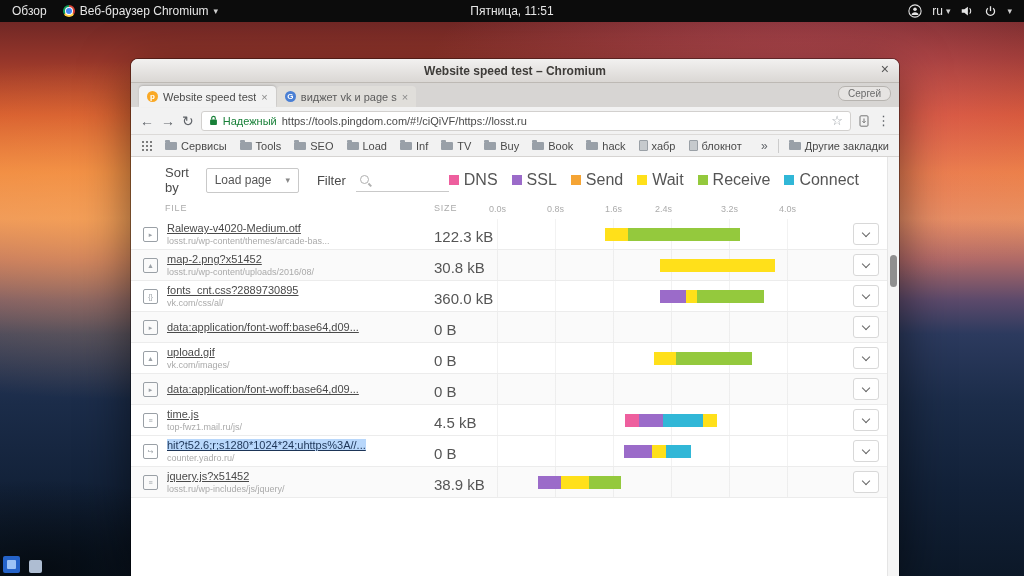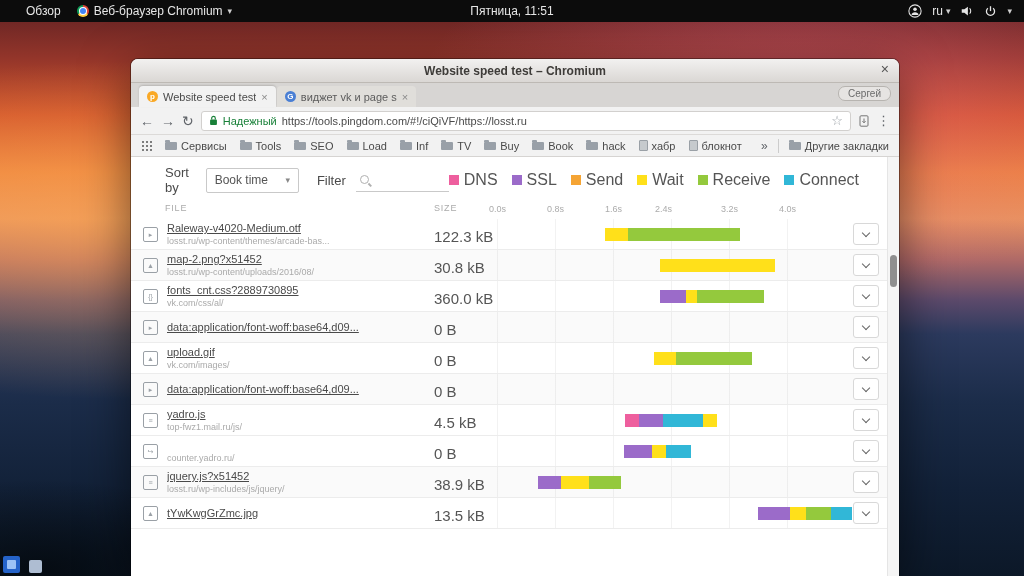--- a/index.html
+++ b/index.html
@@ -10,21 +10,21 @@
     background:
       radial-gradient(ellipse 300px 130px at 4% 99%, rgba(4,9,14,.85), transparent 70%),
       radial-gradient(ellipse 620px 300px at 78% 18%, rgba(233,105,140,.45), transparent 62%),
       radial-gradient(ellipse 700px 260px at 12% 40%, rgba(255,170,80,.55), transparent 65%),
       linear-gradient(180deg,#5b1f22 0%,#93352a 10%,#d3562c 20%,#ec8440 30%,#e8935f 38%,#b06a67 45%,#5d4a6b 52%,#2c3a5e 58%,#1b2c49 70%,#122138 85%,#0c1828 100%);
   }
 
   
   .topbar { position:absolute; top:0; left:0; right:0; height:22px; background:#0c0c0c;
     color:#e6e6e6; display:flex; align-items:center; font-size:12px; z-index:60; }
-  .tb-left { display:flex; align-items:center; gap:16px; padding-left:26px; }
+  .tb-left { display:flex; align-items:center; gap:16px; padding-left:12px; }
   .appmenu { display:flex; align-items:center; gap:5px; }
   .chromium-icon { width:12px; height:12px; border-radius:50%; position:relative;
     background:conic-gradient(#db4437 0 120deg,#ffcd40 0 240deg,#0f9d58 0 360deg); }
   .chromium-icon::after { content:""; position:absolute; inset:3px; border-radius:50%;
     background:#4285f4; box-shadow:0 0 0 1px #fff; }
   .caret { font-size:9px; color:#cfcfcf; }
   .clock { position:absolute; left:50%; transform:translateX(-50%); }
   .status { margin-left:auto; display:flex; align-items:center; gap:10px; padding-right:12px; }
   .status svg { display:block; }
   .lang { display:flex; align-items:center; gap:3px; }
@@ -273,21 +273,21 @@
         <span>Другие закладки</span>
       </span>
     </span>
   </div>
 
   <div class="content">
 
     <div class="controls">
       <span>Sort by</span>
       <div class="select">
-        <span>Book time</span>
+        <span>Load page</span>
         <span class="caret2">▾</span>
       </div>
       <span class="filter-label">Filter</span>
       <div class="search">
         <span class="mag"></span>
       </div>
       <div class="legend" id="legend">
           <span class="lg">
             <span class="sq" style="background: rgb(238, 95, 158);"></span>
             <span>DNS</span>
@@ -387,35 +387,36 @@
           <span class="ficon">▸</span>
           <a class="fname solo">data:application/font-woff:base64,d09...</a>
           <span class="fsize">0 B</span>
           <div class="wf"></div>
           <button class="rowbtn">
             <span class="chev"></span>
           </button>
         </div>
         <div class="row">
           <span class="ficon">≡</span>
-          <a class="fname">yadro.js</a>
+          <a class="fname">time.js</a>
           <div class="fpath">top-fwz1.mail.ru/js/</div>
           <span class="fsize">4.5 kB</span>
           <div class="wf">
             <span class="seg" style="left: 128.325px; width: 13.775px; background: rgb(238, 95, 158);"></span>
             <span class="seg" style="left: 142.1px; width: 23.925px; background: rgb(155, 107, 201);"></span>
             <span class="seg" style="left: 166.025px; width: 39.875px; background: rgb(49, 183, 215);"></span>
             <span class="seg" style="left: 205.9px; width: 13.775px; background: rgb(255, 224, 26);"></span>
           </div>
           <button class="rowbtn">
             <span class="chev"></span>
           </button>
         </div>
         <div class="row">
           <span class="ficon">↪</span>
+          <a class="fname sel">hit?t52.6;r;s1280*1024*24;uhttps%3A//...</a>
           <div class="fpath">counter.yadro.ru/</div>
           <span class="fsize">0 B</span>
           <div class="wf">
             <span class="seg" style="left: 126.875px; width: 28.275px; background: rgb(155, 107, 201);"></span>
             <span class="seg" style="left: 155.15px; width: 13.775px; background: rgb(255, 224, 26);"></span>
             <span class="seg" style="left: 168.925px; width: 25.375px; background: rgb(49, 183, 215);"></span>
           </div>
           <button class="rowbtn">
             <span class="chev"></span>
           </button>
@@ -427,34 +428,20 @@
           <span class="fsize">38.9 kB</span>
           <div class="wf">
             <span class="seg" style="left: 41.325px; width: 22.475px; background: rgb(155, 107, 201);"></span>
             <span class="seg" style="left: 63.8px; width: 28.275px; background: rgb(255, 224, 26);"></span>
             <span class="seg" style="left: 92.075px; width: 31.9px; background: rgb(148, 201, 61);"></span>
           </div>
           <button class="rowbtn">
             <span class="chev"></span>
           </button>
         </div>
-        <div class="row">
-          <span class="ficon">▲</span>
-          <a class="fname solo">tYwKwgGrZmc.jpg</a>
-          <span class="fsize">13.5 kB</span>
-          <div class="wf">
-            <span class="seg" style="left: 261px; width: 31.9px; background: rgb(155, 107, 201);"></span>
-            <span class="seg" style="left: 292.9px; width: 15.95px; background: rgb(255, 224, 26);"></span>
-            <span class="seg" style="left: 308.85px; width: 25.375px; background: rgb(148, 201, 61);"></span>
-            <span class="seg" style="left: 334.225px; width: 21.025px; background: rgb(49, 183, 215);"></span>
-          </div>
-          <button class="rowbtn">
-            <span class="chev"></span>
-          </button>
-        </div>
       </div>
 
     <div class="scrollbar">
       <div class="thumb"></div>
     </div>
   </div>
 </div>
 
 <div class="bl-icons">
   <div class="task-icon1"></div>

